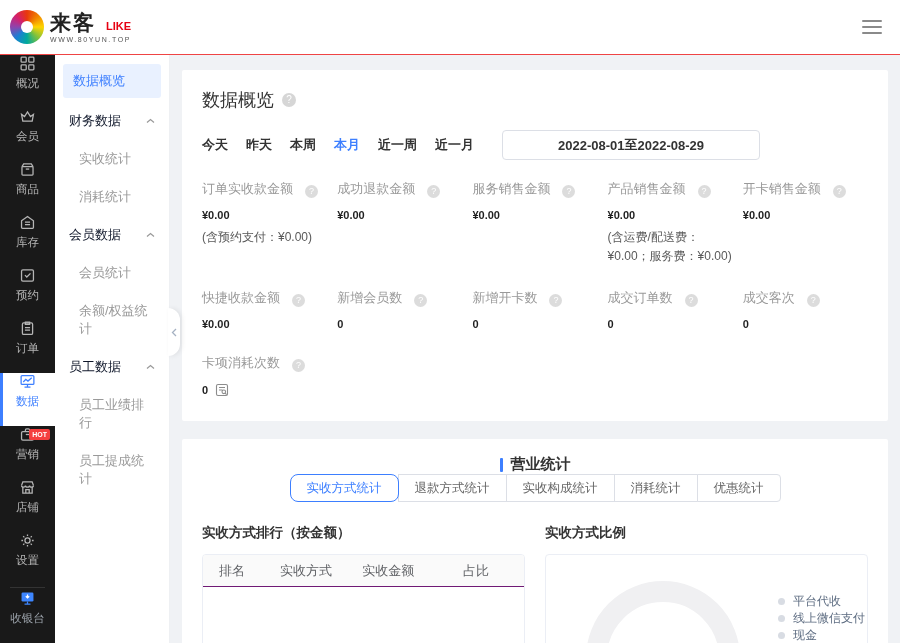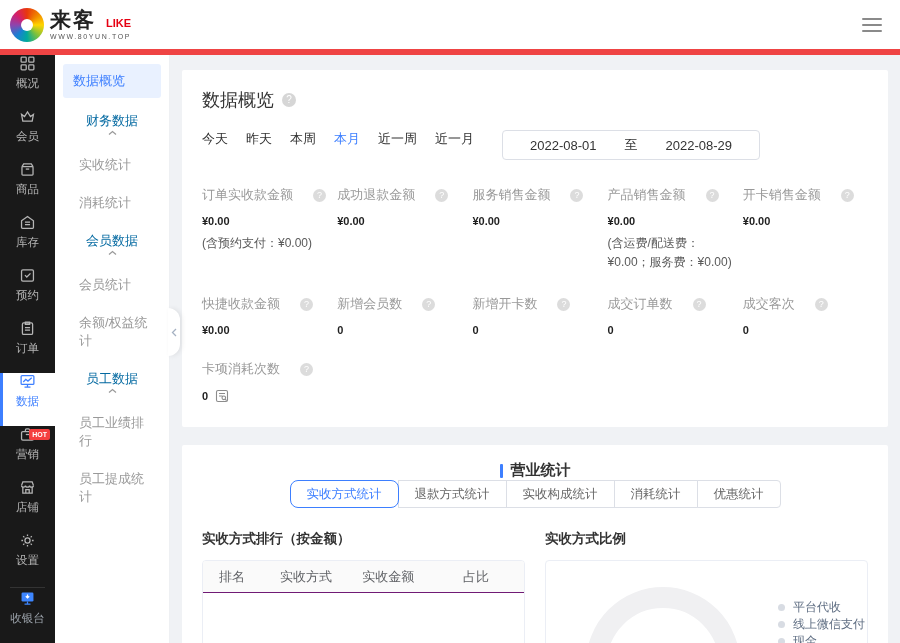--- a/index.html
+++ b/index.html
@@ -2,21 +2,21 @@
 <html><head>
 <meta charset="utf-8">
 <style>
   * { margin:0; padding:0; box-sizing:border-box; }
   html,body { width:900px; height:643px; }
   body { font-family:"Liberation Sans","DejaVu Sans",sans-serif; background:#F0F2F5; }
   .app { position:relative; width:900px; height:643px; overflow:hidden; background:#F0F2F5; }
 
   
   .topbar { position:absolute; top:0; left:0; right:0; height:55px; background:#fff;
-            border-bottom:6px solid #ef4444; display:flex; align-items:center;
+            border-bottom:1px solid #ef4444; display:flex; align-items:center;
             justify-content:space-between; padding:0 18px 0 10px; z-index:10; }
   .brand { display:flex; align-items:center; gap:6px; }
   .brand-mark { width:34px; height:34px; border-radius:50%; position:relative; flex:none;
     background:conic-gradient(#e8380d,#f08300,#ffd500,#7ec13d,#00a99d,#1b7fd4,#8e44ad,#d51f6b,#e8380d); }
   .brand-mark::after { content:""; position:absolute; left:11px; top:11px; width:12px; height:12px;
     border-radius:50%; background:#fff; }
   .brand-text { display:flex; flex-direction:column; line-height:1; }
   .brand-row { display:flex; align-items:flex-end; gap:2px; }
   .brand-name { font-size:21px; font-weight:800; color:#222; letter-spacing:2px; }
   .brand-suffix { font-size:11px; font-weight:800; color:#E60012; padding-bottom:1px;padding-left:8px; }
@@ -39,47 +39,47 @@
                font-size:7px; font-weight:700; padding:2px 3px; border-radius:2px; line-height:1; }
   .pi-divider { height:1px; background:#333; margin:2px 10px; flex:none; }
   .pitem.cashier { margin-top:auto; margin-bottom:4px; color:#9aa1a9; }
 
   
   .secnav { width:115px; background:#fff; border-right:1px solid #eef0f3; padding-top:9px;
             font-size:13px; position:relative; flex:none; z-index:5; }
   .sitem.selected { margin:0 8px 4px; padding:8px 10px; background:#E9F1FF; color:#3D7FFF;
                     border-radius:3px; cursor:pointer; }
   .sgroup { display:flex; justify-content:space-between; align-items:center; padding:10px 14px;
-            color:#0369a1; cursor:pointer;flex-direction:column; }
+            color:#0f172a; cursor:pointer; }
   .sgroup .caret { color:#999; display:flex; }
   .ssub { padding:10px 14px 10px 24px; color:#999; cursor:pointer; }
   .collapse-handle { position:absolute; right:-11px; top:253px; width:12px; height:48px;
     background:#fff; border-radius:0 24px 24px 0; box-shadow:2px 0 5px rgba(0,0,0,.08);
     display:flex; align-items:center; justify-content:center; color:#a5b1c2; cursor:pointer; }
 
   
   .main { flex:1; background:#F0F2F5; padding:15px 12px 0; overflow:hidden;
           display:flex; flex-direction:column; gap:18px; }
   .card { background:#fff; border-radius:2px; }
   .card1 { padding:18px 20px 24px; flex:none; }
   .page-title-row { display:flex; align-items:center; gap:8px; margin-bottom:18px; }
   .page-title { font-size:18px; color:#333; font-weight:500; }
   .help { width:14px; height:14px; border-radius:50%; background:#D6D6D6; color:#fff;
           font-size:10px; display:inline-flex; align-items:center; justify-content:center;
           cursor:pointer; flex:none; line-height:1; }
   .help.sm { width:13px; height:13px; font-size:9px; background:#DCDCDC; }
-  .filter-row { display:flex; margin-bottom:26px; }
+  .filter-row { display:flex; align-items:center; margin-bottom:20px;font-weight:bold; }
   .qf { font-size:13px; color:#333; margin-right:18px; cursor:pointer; }
   .qf.active { color:#3D7FFF; }
   .daterange { margin-left:10px; width:258px; height:30px; border:1px solid #DCDFE6;
                border-radius:4px; display:flex; align-items:center; justify-content:center;
-               gap:28px; font-size:13px; color:#333; cursor:pointer; background:#fff; }
+               font-size:13px; color:#333; cursor:pointer; background:#fff; }
 
   .stats { display:grid; grid-template-columns:repeat(5,1fr); row-gap:24px; column-gap:10px; }
-  .slabel { display:flex; align-items:center; gap:20px; font-size:13px; color:#999; margin-bottom:11px; }
+  .slabel { display:flex; align-items:flex-end; gap:12px; font-size:13px; color:#999; margin-bottom:11px; }
   .svalue { font-size:11px; font-weight:700; color:#1f1f1f; display:flex; align-items:center; gap:7px; }
   .snote { font-size:12px; color:#595959; margin-top:7px; line-height:1.55; max-width:150px; }
 
   .card2 { padding:16px 20px; flex:1; display:flex; flex-direction:column; }
   .sec-head { display:flex; align-items:center; justify-content:space-between;flex-direction:column; }
   .sec-title { display:flex; align-items:center; gap:8px; font-size:15px; font-weight:600; color:#333; }
   .blue-bar { width:3px; height:14px; background:#3D7FFF; border-radius:1px; }
   .tabs { display:flex; }
   .tab { height:28px; line-height:26px; padding:0 16px; font-size:12.5px; color:#666;
          border:1px solid #DCDFE6; background:#fff; margin-left:-1px; cursor:pointer; white-space:nowrap; }

